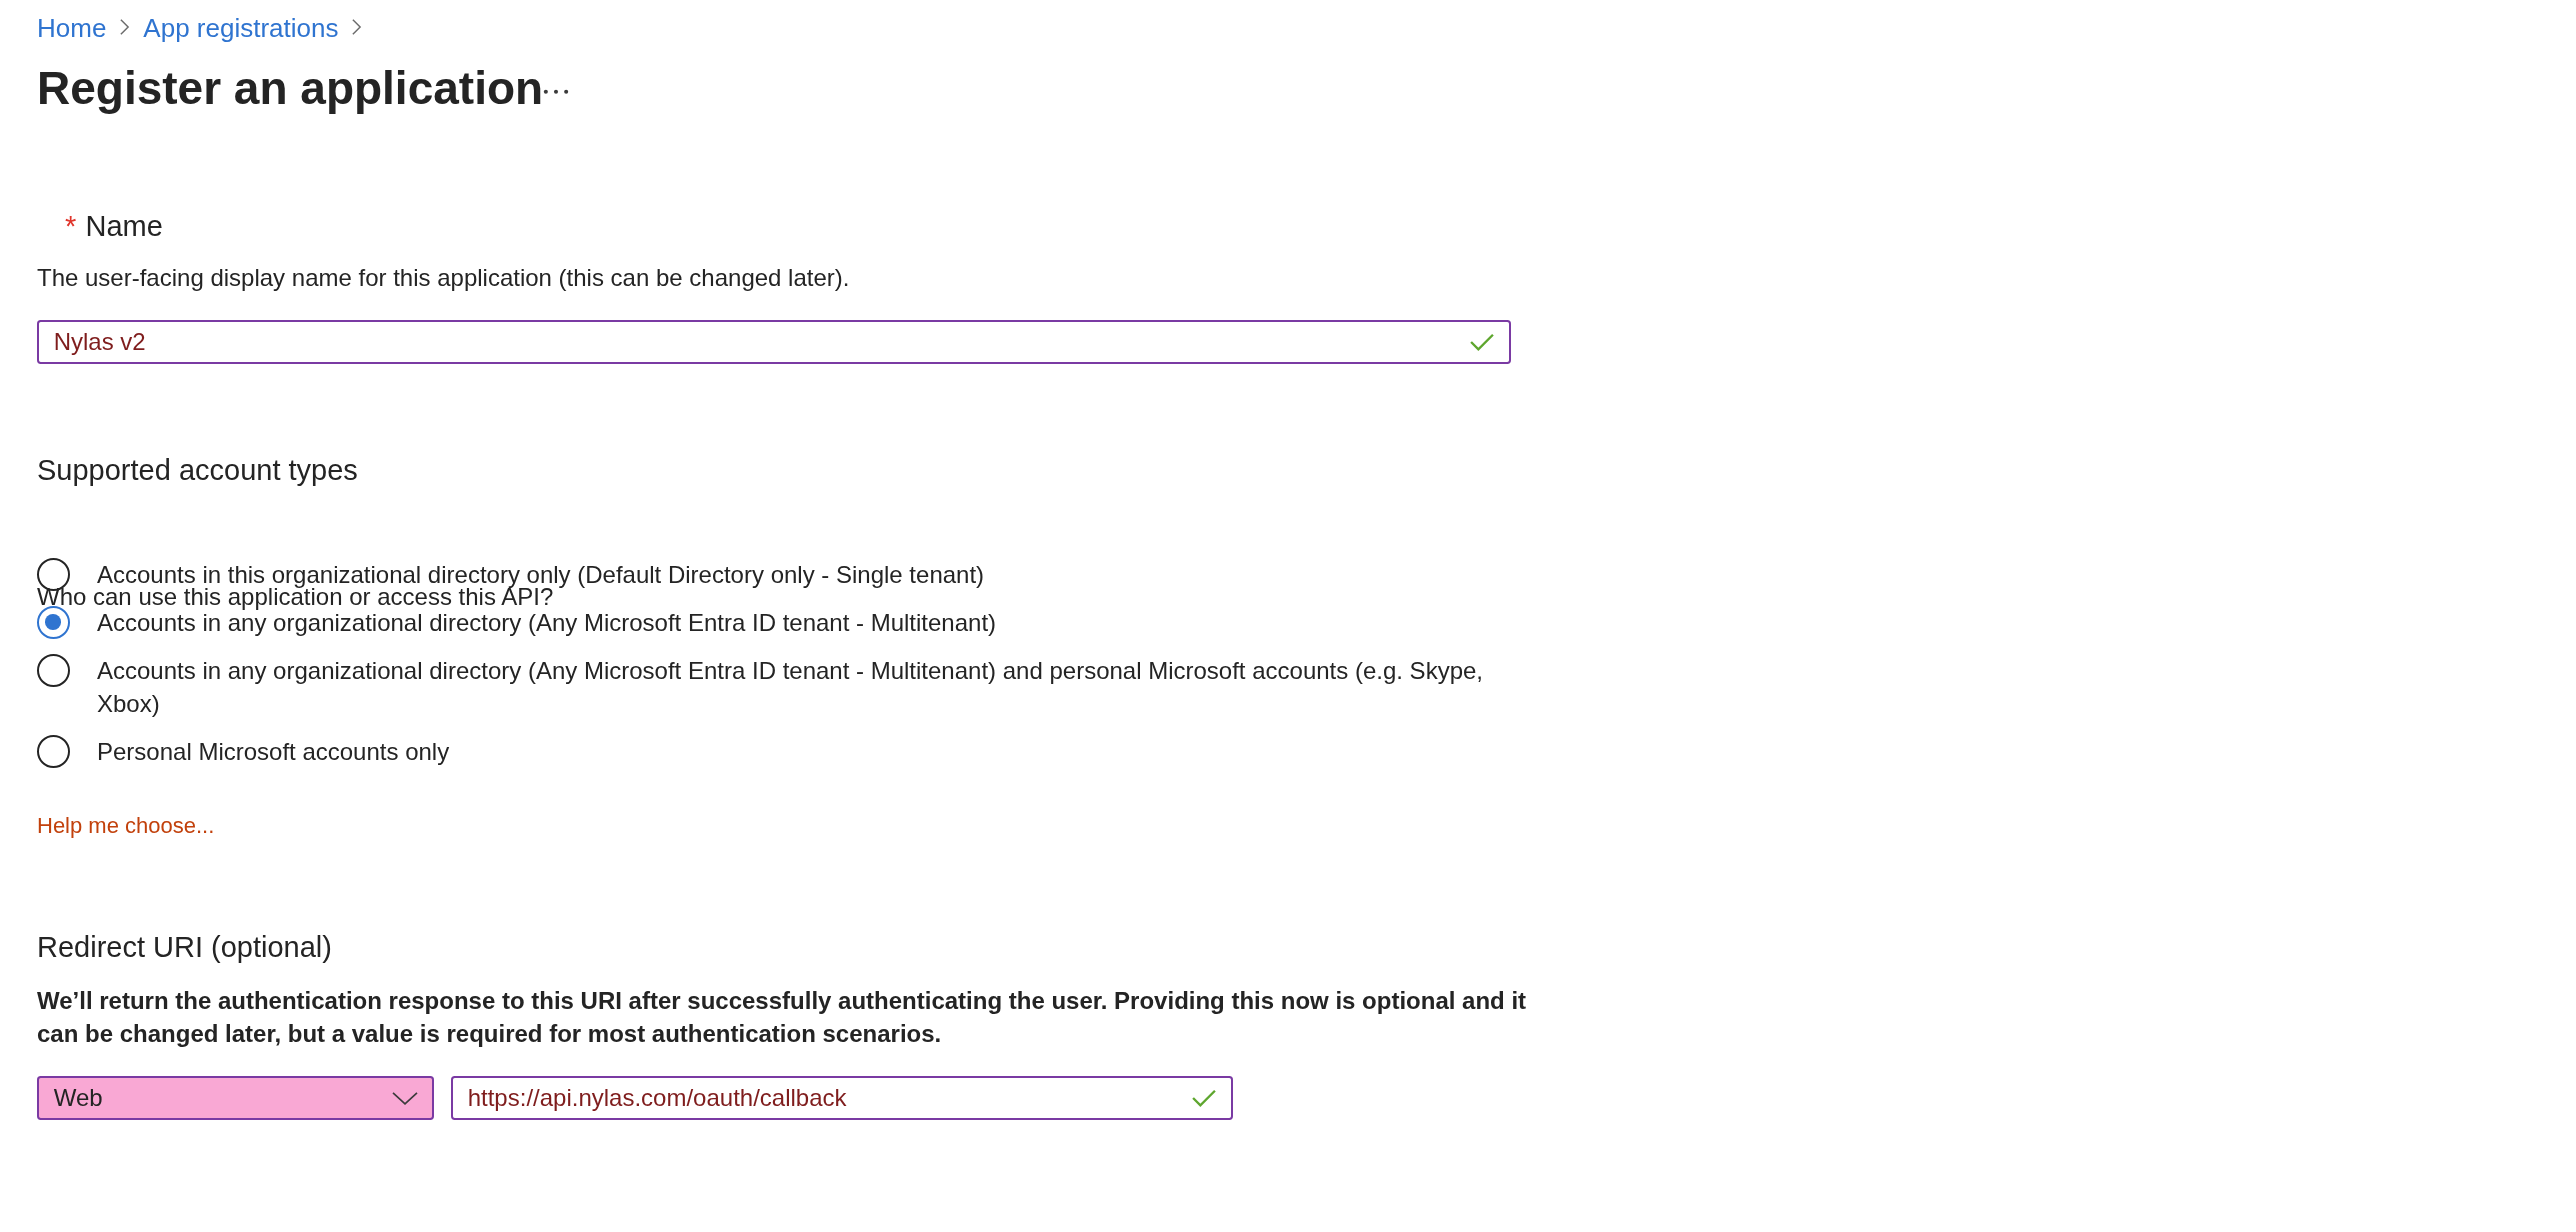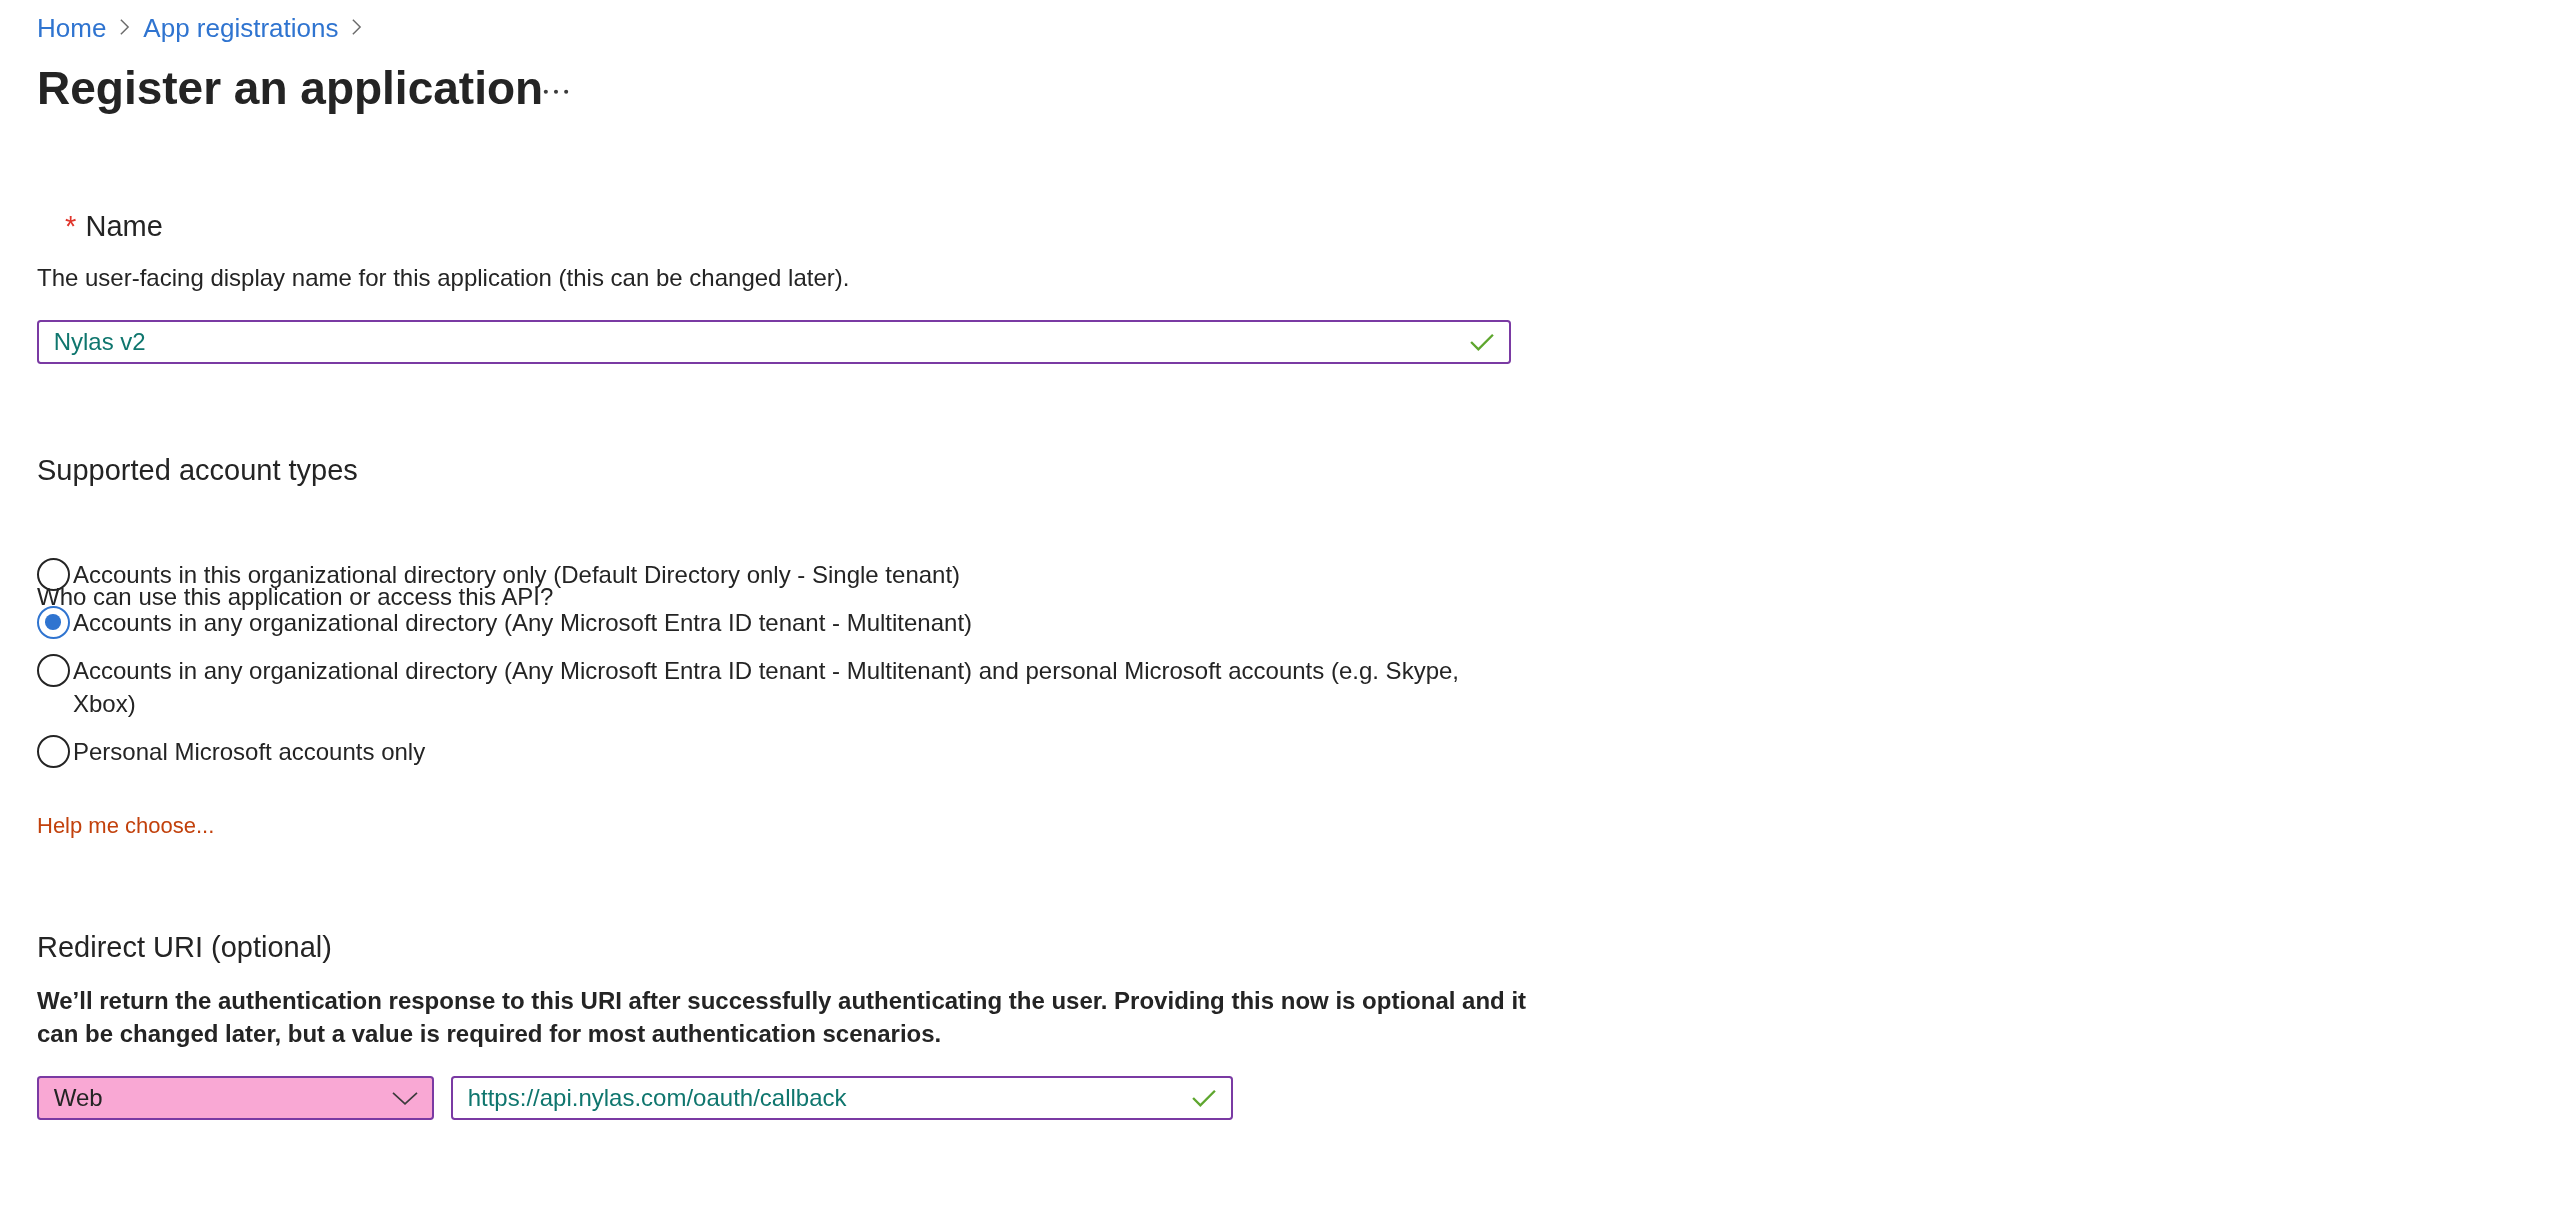--- a/index.html
+++ b/index.html
@@ -10,29 +10,29 @@
     .crumb-link { color: #2f74d0; text-decoration: none; cursor: pointer; }
     .crumb-sep { width: 37px; height: 28px; display: inline-flex; align-items: center; justify-content: center; }
 
     .page-title { position: absolute; left: 37px; top: 61px; font-size: 46px; font-weight: bold; color: #242424; letter-spacing: 0; }
     .more-button { position: absolute; left: 539px; top: 77px; width: 33px; height: 29px; display: flex; align-items: center; justify-content: center; cursor: pointer; }
 
     .section-label { position: absolute; left: 37px; font-size: 29px; color: #242424; }
     .required-star { color: #e0352b; margin-right: 9.2px; }
     .desc { position: absolute; left: 37px; font-size: 24px; color: #242424; line-height: 33px; }
 
-    .text-input { position: absolute; height: 44px; border: 2.8px solid #7a3aa3; border-radius: 3.7px; display: flex; align-items: center; padding-left: 14.7px; padding-right: 13px; font-size: 24px; color: #0f766e; background: #fff; }
+    .text-input { position: absolute; height: 44px; border: 2.8px solid #7a3aa3; border-radius: 3.7px; display: flex; align-items: center; padding-left: 14.7px; padding-right: 13px; font-size: 24px; color: #7f1d1d; background: #fff; }
     .text-input .value { flex: 1; white-space: nowrap; overflow: hidden; }
     .check-icon { width: 29px; height: 26px; display: flex; align-items: center; justify-content: center; }
 
     .radio-row { position: absolute; left: 37px; display: flex; align-items: flex-start; cursor: pointer; }
     .radio { width: 33px; height: 33px; border-radius: 50%; border: 2.3px solid #242424; flex: 0 0 33px; position: relative; margin-top: 0px; }
     .radio.checked { border-color: #2f74d0; }
     .radio.checked::after { content: ""; position: absolute; left: 6.4px; top: 6.4px; width: 15.6px; height: 15.6px; border-radius: 50%; background: #2f74d0; }
-    .radio-label { font-size: 24px; line-height: 33px; margin-left: 3px; color: #242424; width: 1435px; }
+    .radio-label { font-size: 24px; line-height: 33px; margin-left: 27px; color: #242424; width: 1435px; }
 
     .help-link { position: absolute; left: 37px; top: 813px; font-size: 22px; color: #c2410c; cursor: pointer; }
 
     .select-box { position: absolute; left: 37px; top: 1076px; width: 397px; height: 44px; border: 2.8px solid #7a3aa3; border-radius: 3.7px; display: flex; align-items: center; padding-left: 14.7px; padding-right: 13px; font-size: 24px; cursor: pointer; background: #f9a8d4; }
     .select-box .value { flex: 1; }
   </style>
 </head>
 <body>
 
 <nav class="breadcrumb">

